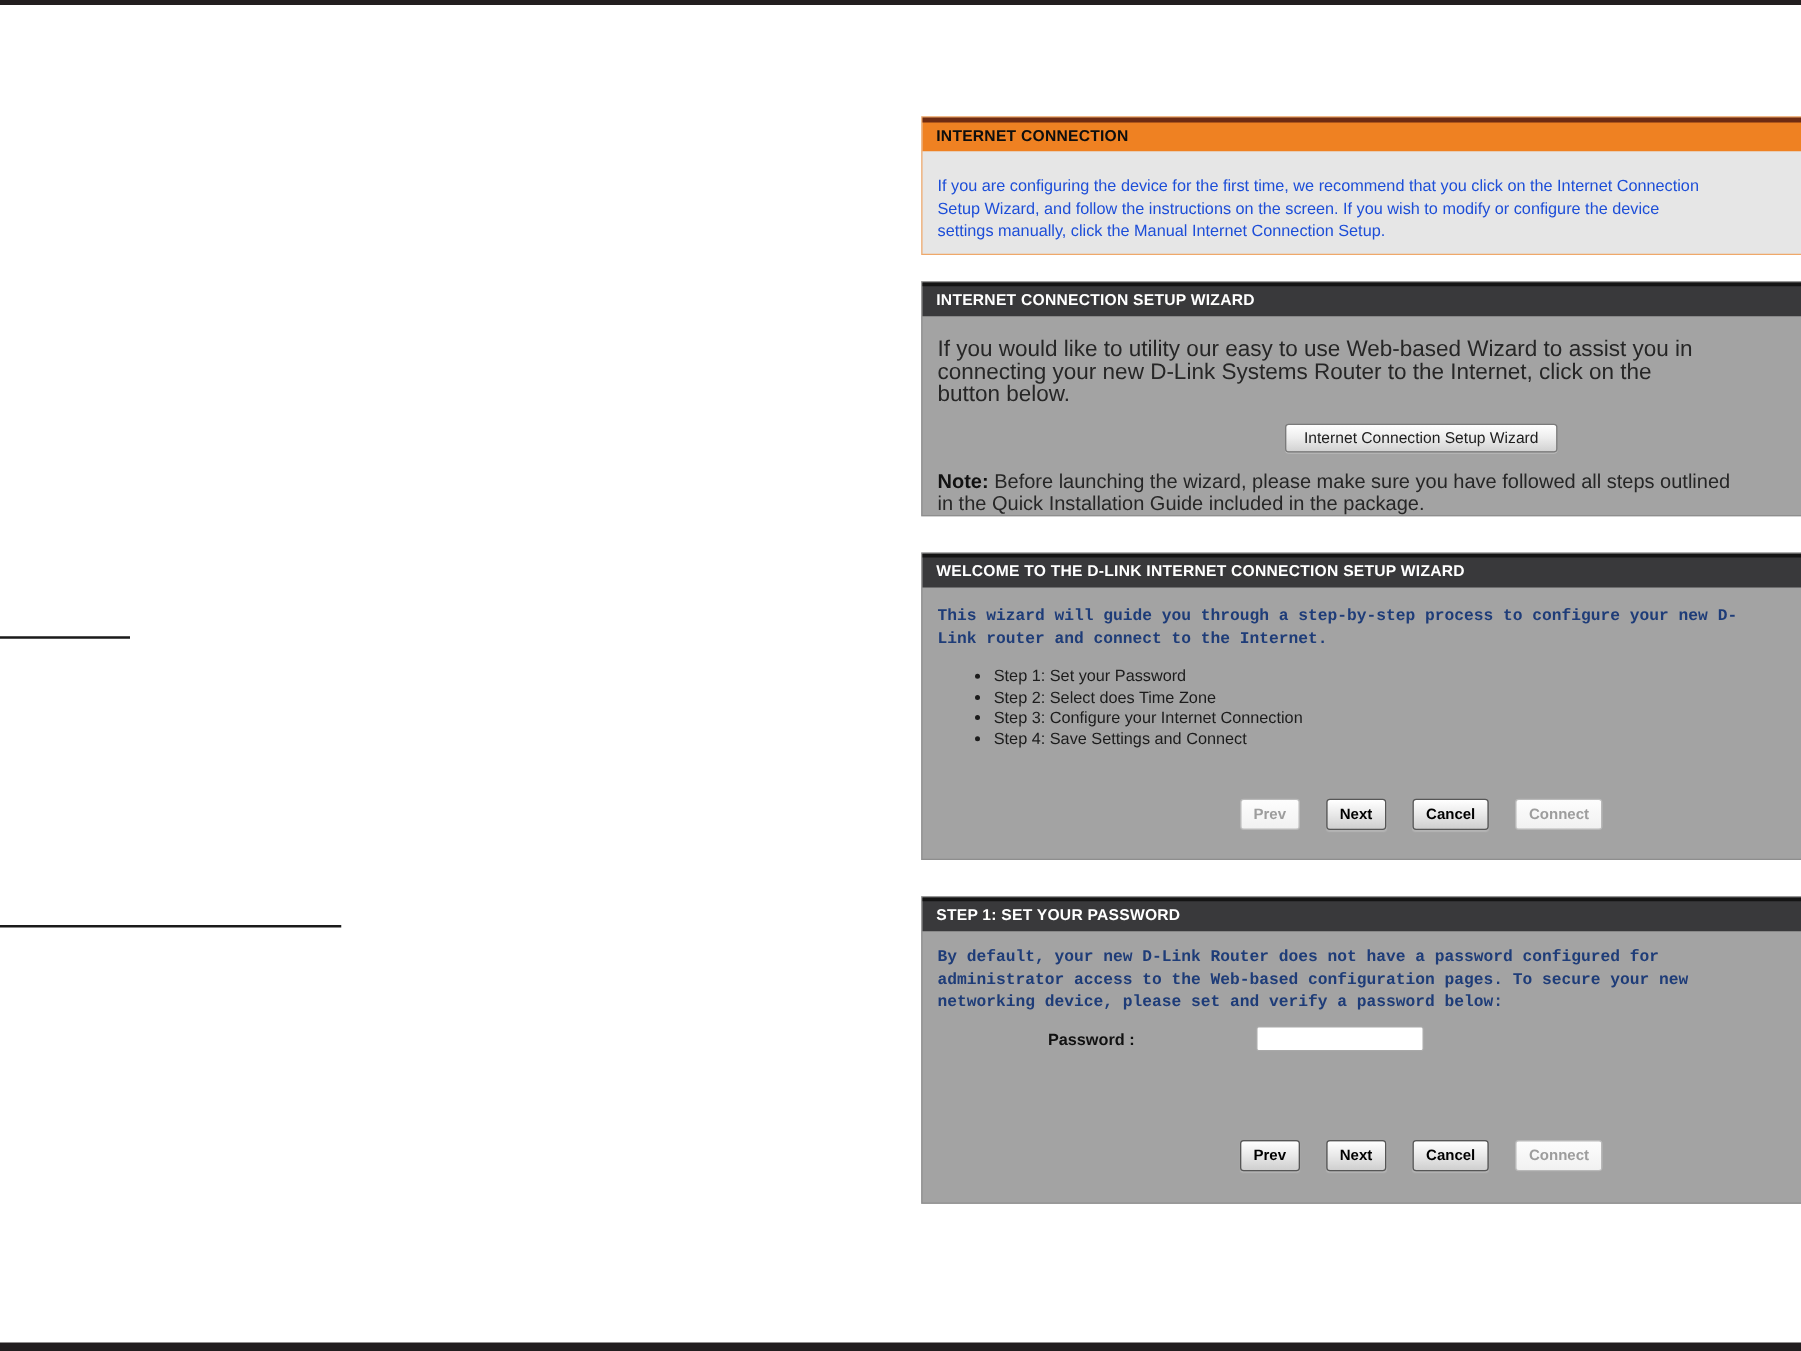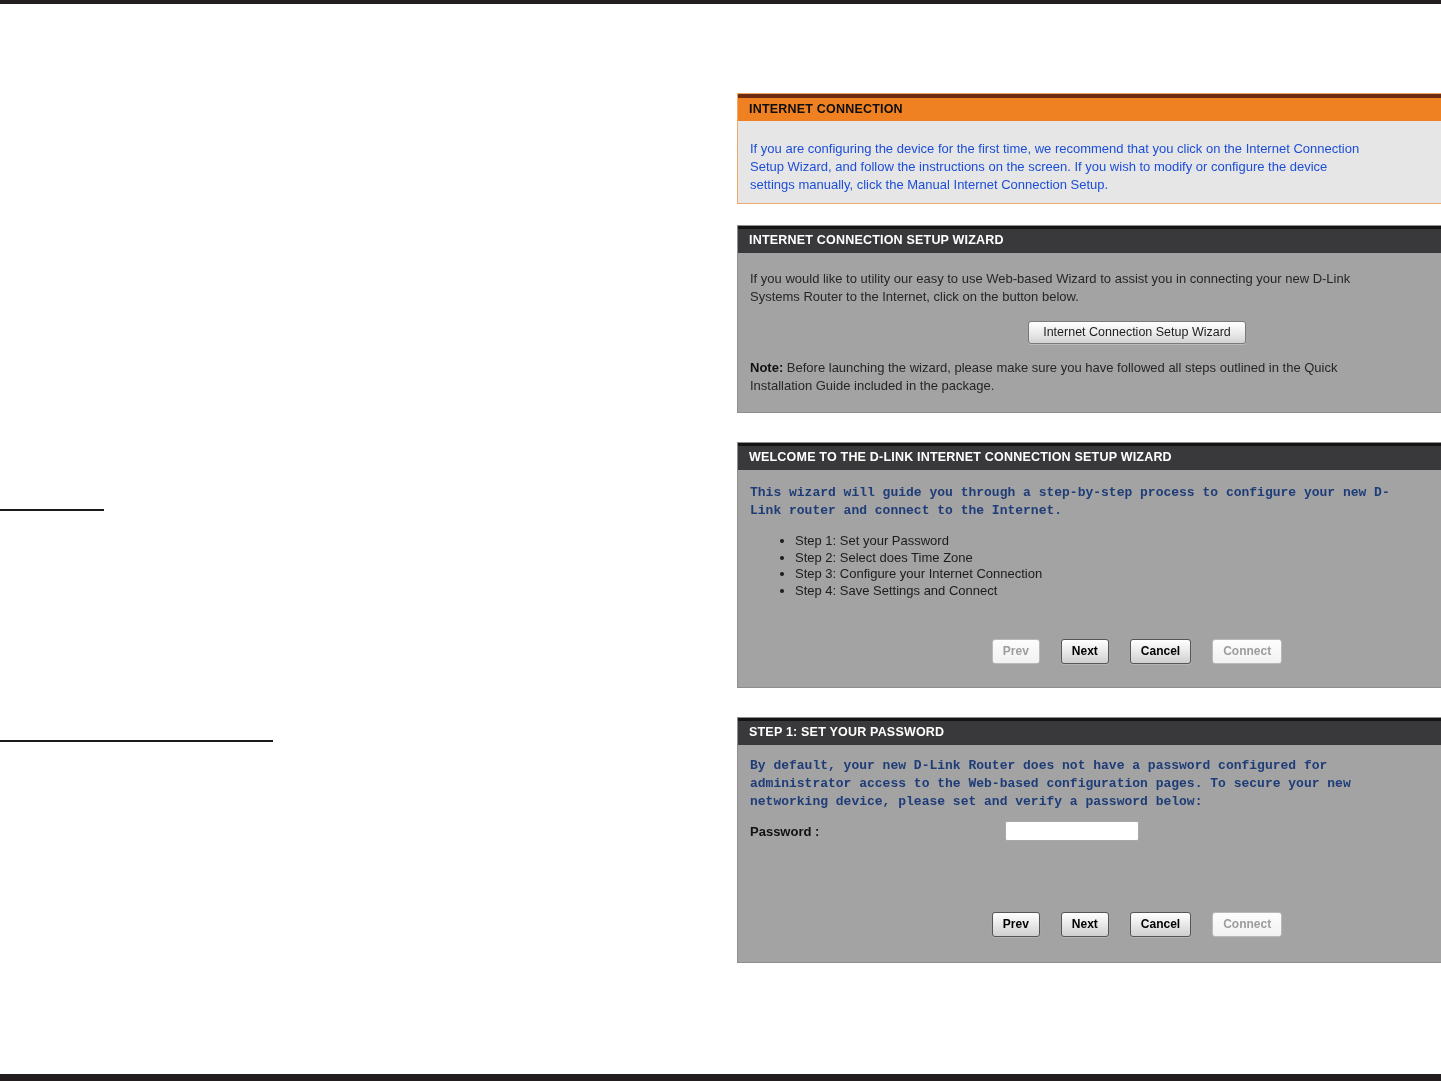--- a/index.html
+++ b/index.html
@@ -28,40 +28,40 @@
   
   .panel.dark { background: #a3a3a3; border: 1px solid #8e8e8e; }
   .panel.p2 { top: 225px; height: 188px; }
   .panel.p3 { top: 442px; height: 246px; }
   .panel.p4 { top: 717px; height: 246px; }
   .dark .hdr { background: #39393b; border-top: 3px solid #141414; color: #ffffff;
     font-size: 12.5px; font-weight: bold; padding: 4px 11px 6px; letter-spacing: .2px; }
   .dark .bd { position: relative; height: calc(100% - 29px); }
 
   .p2 .bd { padding: 17px 12px 0; }
-  .p2 .bd p.lead { max-width: 625px; font-size: 13px; line-height: 18px; color: #262626; }
+  .p2 .bd p.lead { max-width: 625px; font-size: 18px; line-height: 18px; color: #262626; }
   .wizard-btn-wrap { text-align: center; margin-top: 15px; }
   .wizard-btn { font-family: "Liberation Sans", sans-serif; font-size: 12.5px; color: #1d1d1d;
     background: linear-gradient(#ffffff, #ececec 50%, #d2d2d2); border: 1px solid #7a7a7a;
     border-radius: 3px; padding: 3px 14px 4px; box-shadow: 0 1px 0 #bbb; cursor: pointer; }
-  .p2 .note { margin-top: 15px; max-width: 640px; font-size: 13px; line-height: 18px; color: #262626; }
+  .p2 .note { margin-top: 15px; max-width: 640px; font-size: 16px; line-height: 18px; color: #262626; }
   .p2 .note b { color: #111; }
 
   .blue-lead { font-size: 13px; line-height: 18px; font-weight: bold; color: #1e3c78; font-family: Liberation Mono, monospace; }
 
   .p3 .bd { padding: 14px 12px 0; }
   .p3 .blue-lead { max-width: 650px; }
   .steps { margin: 13px 0 0 30px; padding-left: 15px; font-size: 13px; color: #1c1c1c; }
   .steps li { line-height: 16.5px; }
 
   .p4 .bd { padding: 12px 12px 0; }
   .p4 .blue-lead { max-width: 655px; }
   .form { margin-top: 10px; }
   .form-row { display: flex; align-items: center; margin-bottom: 6px; }
-  .form-label { width: 246px; text-align: left; font-size: 13px; font-weight: bold; color: #111; }
+  .form-label { width: 246px; text-align: center; font-size: 13px; font-weight: bold; color: #111; }
   .text-input { width: 134px; height: 20px; margin-left: 9px; border: 1px solid #a9a9a9;
     border-radius: 2px; background: #fff; font-size: 12px; padding: 0 4px; }
 
   .btn-row { position: absolute; left: 0; right: 0; display: flex; justify-content: center; gap: 21px; }
   .p3 .btn-row { bottom: 21px; }
   .p4 .btn-row { bottom: 23px; }
   .btn { font-family: "Liberation Sans", sans-serif; font-size: 12px; font-weight: bold; color: #000;
     background: linear-gradient(#ffffff, #ebebeb 45%, #cfcfcf); border: 1px solid #565656;
     border-radius: 3px; padding: 4px 10px 5px; min-width: 40px; box-shadow: 0 1px 1px #b5b5b5;
     cursor: pointer; }

